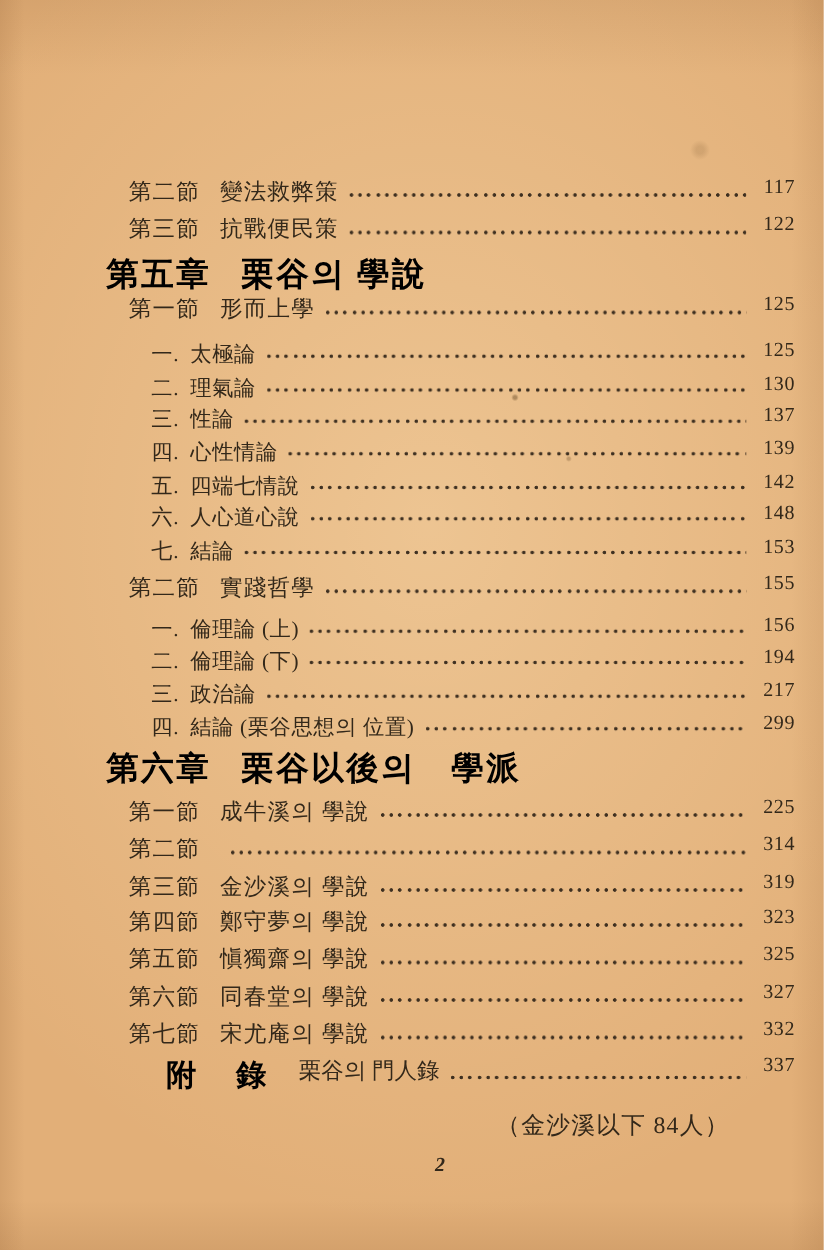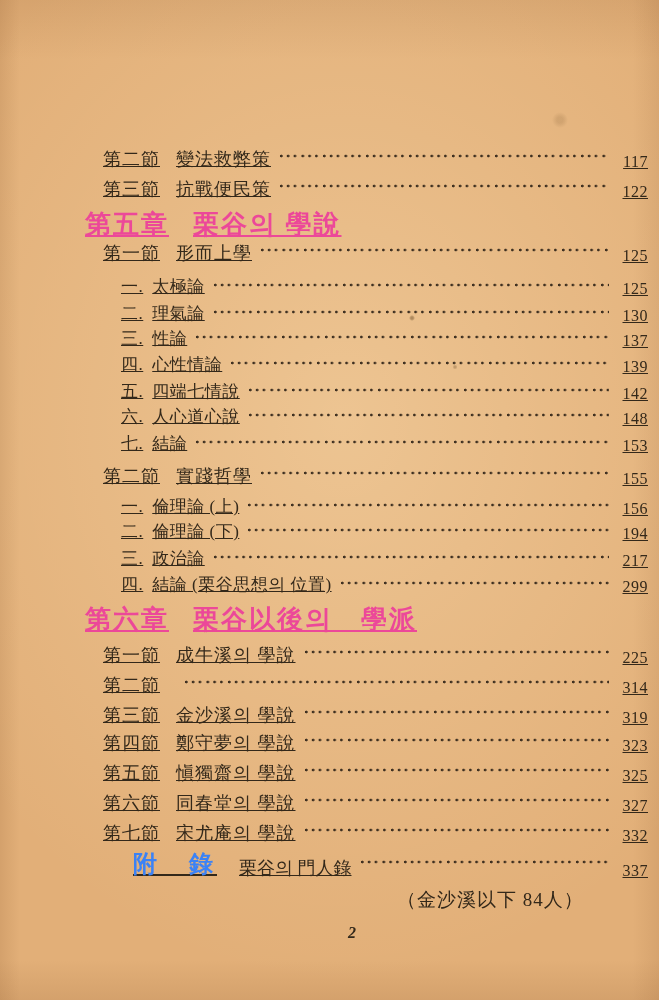--- a/index.html
+++ b/index.html
@@ -16,25 +16,24 @@
       radial-gradient(circle at 412px 318px, rgba(100,70,35,.45) 1.2px, rgba(100,70,35,0) 3px),
       radial-gradient(circle at 455px 367px, rgba(100,70,35,.30) 1px, rgba(100,70,35,0) 2.5px),
       radial-gradient(circle at 560px 120px, rgba(120,85,45,.18) 3px, rgba(120,85,45,0) 8px),
       radial-gradient(95% 75% at 52% 42%, rgba(255,231,188,.38), rgba(255,231,188,0) 75%),
       linear-gradient(90deg, rgba(110,60,20,.12) 0, rgba(110,60,20,0) 3%, rgba(110,60,20,0) 96%, rgba(110,60,20,.10) 100%),
       linear-gradient(0deg, rgba(110,60,20,.12) 0, rgba(110,60,20,0) 4%, rgba(110,60,20,0) 94%, rgba(110,60,20,.10) 100%),
       #e2af78;
   }
   .row {
     position: absolute;
-    right: 11px;
+    right: 23px;
     display: flex;
-    align-items: flex-end;
+    align-items: flex-start;
     white-space: nowrap;
-    text-decoration: underline;
   }
   .row .num { flex: 0 0 auto; }
   .row .title { flex: 0 0 auto; }
   .dots {
     flex: 1 1 auto;
     align-self: stretch;
     margin-left: 8px;
     min-width: 20px;
     background-image:
       radial-gradient(circle at 2.2px 50%, rgba(48,36,24,.92) 1.15px, rgba(48,36,24,0) 1.7px),
@@ -50,27 +49,27 @@
     margin-left: 14px;
   }
   
   .section { left: 103px; height: 30px; font-size: 18px; letter-spacing: 1px; }
   .section .num { margin-right: 16px; }
   .item { left: 121px; height: 26px; font-size: 17px; letter-spacing: .5px; }
   .item .num { margin-right: 9px; }
   .chapter {
     left: 85px; height: 40px;
     font-size: 26px; font-weight: 700; letter-spacing: 2px;
-    color: #ec4899;
+    color: #000000;
   }
   .chapter .num { margin-right: 24px; }
   .appendix { left: 133px; height: 36px; font-size: 18px; }
   .appendix .num {
     font-size: 24px; font-weight: 700; letter-spacing: 4px;
-    margin-right: 22px; color: #3b82f6;
+    margin-right: 22px; color: #000000;
   }
   .note {
     position: absolute; left: 365px; top: 886px; height: 28px;
     display: flex; align-items: center;
     font-size: 19px; letter-spacing: 1px; margin-left: 32px;
   }
   .footer-num {
     position: absolute; left: 340px; top: 924px; width: 24px;
     text-align: center;
     font-size: 16px; font-style: italic; font-weight: 700;

